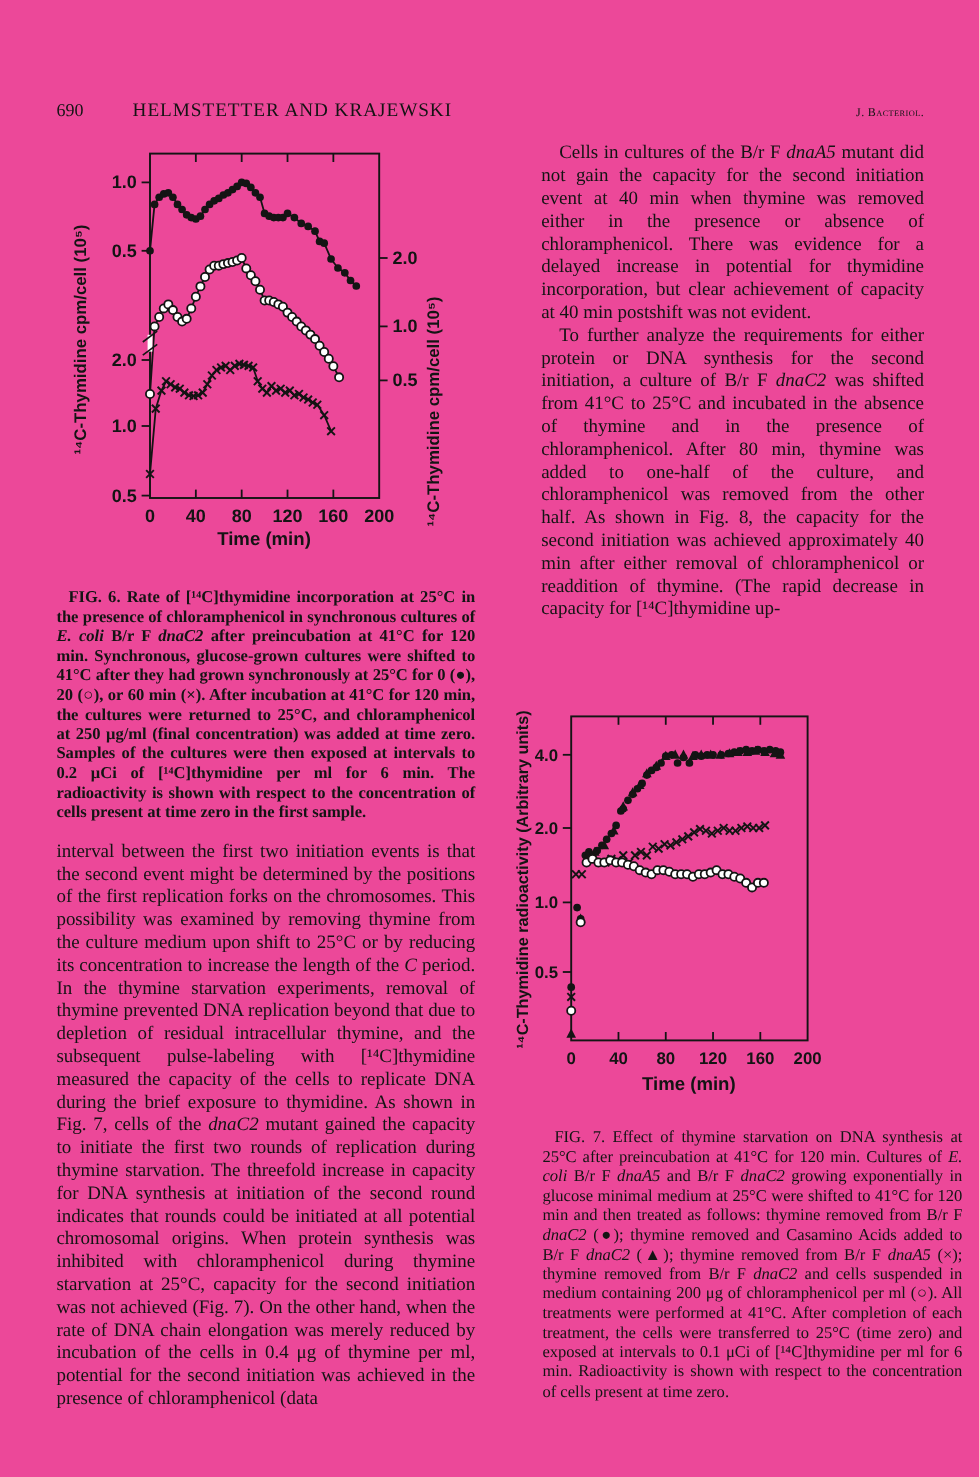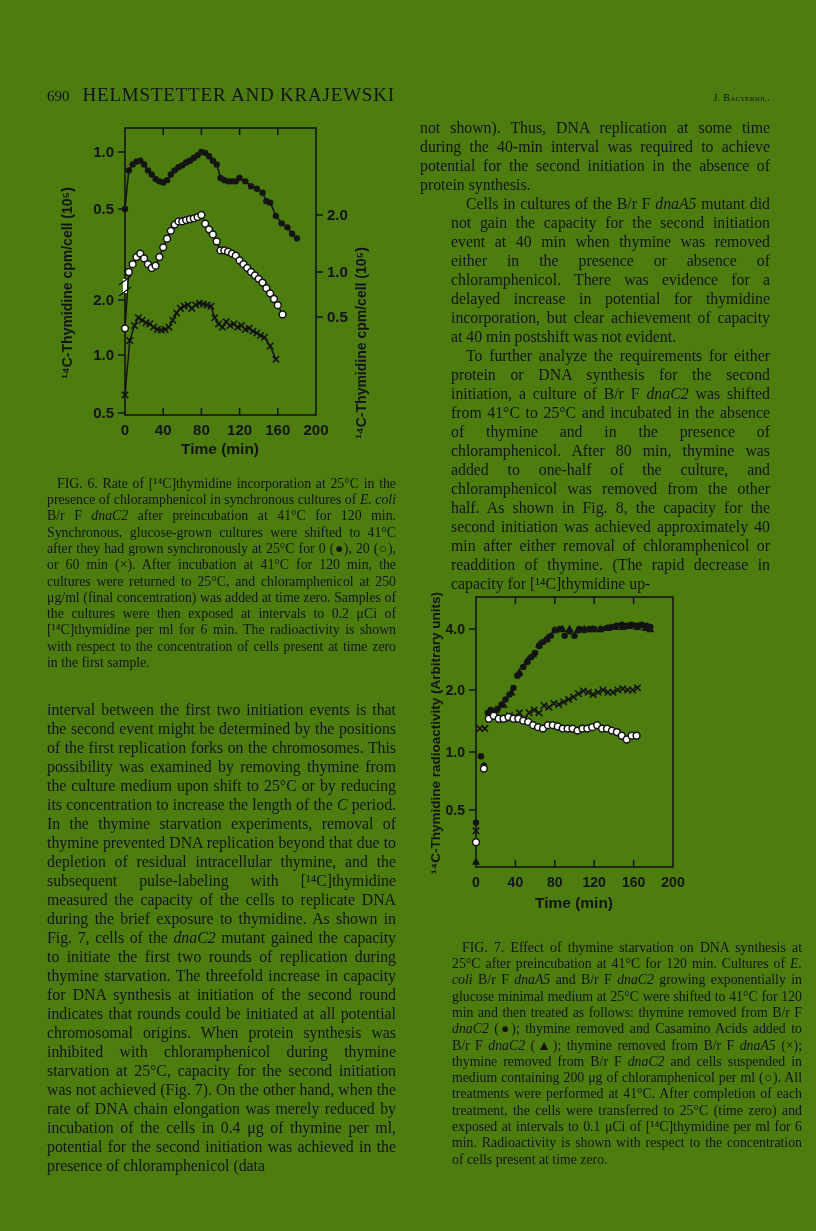--- a/index.html
+++ b/index.html
@@ -1,20 +1,20 @@
 <!DOCTYPE html>
 <html><head>
 <meta charset="utf-8">
 <style>
   html,body{margin:0;padding:0;background:#fff;}
-  .page{position:relative;width:816px;height:1231px;background:#4d7c0f;color:#141414;
+  .page{position:relative;width:816px;height:1231px;background:#ec4899;color:#141414;
         font-family:"Liberation Serif",serif;overflow:hidden;}
   .hdr{position:absolute;left:47px;top:84px;width:723px;display:flex;align-items:baseline;}
   .hdr .num{font-size:15px;}
-  .hdr .rtitle{margin-left:13px;font-size:19px;letter-spacing:0.8px;}
+  .hdr .rtitle{margin-left:41px;font-size:16px;letter-spacing:0.8px;}
   .hdr .journal{margin-left:auto;font-variant:small-caps;font-size:10px;letter-spacing:0.3px;}
   .colL{position:absolute;left:47px;width:349px;}
   .colR{position:absolute;left:420px;width:350px;}
   .body-text{font-size:15.8px;line-height:19px;text-align:justify;}
   .body-text p{margin:0;}
   .body-text p.ind{text-indent:15px;margin-left:31px;}
   .caption{font-size:13.8px;line-height:16.3px;text-align:justify;text-indent:10px;}
   .fig{position:absolute;}
   svg{overflow:visible;display:block;}
   svg .tick{font:700 15px "Liberation Sans",sans-serif;fill:#141414;}
@@ -244,29 +244,28 @@
           <line x1="222.69" y1="249.49203372373904" x2="229.08999999999997" y2="243.09203372373906" stroke="#141414" stroke-width="1.6"></line>
         </g>
         <rect x="73" y="166" width="4" height="14" fill="#fff"></rect>
         <line x1="69" y1="172" x2="81" y2="163" stroke="#141414" stroke-width="1.4"></line>
         <line x1="69" y1="183" x2="81" y2="174" stroke="#141414" stroke-width="1.4"></line>
         <text x="170" y="341" text-anchor="middle" class="xtitle">Time (min)</text>
         <text x="22" y="170" text-anchor="middle" class="axl" transform="rotate(-90 22 170)">¹⁴C-Thymidine cpm/cell (10⁵)</text>
         <text x="316" y="230" text-anchor="middle" class="axl" transform="rotate(-90 316 230)">¹⁴C-Thymidine cpm/cell (10⁵)</text>
       </svg>
   </div>
-  <div class="colL" style="top:462px;">
+  <div class="colL" style="top:476px;font-weight:bold;">
     <p class="caption">FIG. 6. Rate of [¹⁴C]thymidine incorporation at 25°C in the presence of chloramphenicol in synchronous cultures of <i>E. coli</i> B/r F <i>dnaC2</i> after preincubation at 41°C for 120 min. Synchronous, glucose-grown cultures were shifted to 41°C after they had grown synchronously at 25°C for 0 (●), 20 (○), or 60 min (×). After incubation at 41°C for 120 min, the cultures were returned to 25°C, and chloramphenicol at 250 μg/ml (final concentration) was added at time zero. Samples of the cultures were then exposed at intervals to 0.2 μCi of [¹⁴C]thymidine per ml for 6 min. The radioactivity is shown with respect to the concentration of cells present at time zero in the first sample.</p>
   </div>
   <div class="colL body-text" style="top:700px;font-family:Liberation Serif, serif;">
     <p>interval between the first two initiation events is that the second event might be determined by the positions of the first replication forks on the chromosomes. This possibility was examined by removing thymine from the culture medium upon shift to 25°C or by reducing its concentration to increase the length of the <i>C</i> period. In the thymine starvation experiments, removal of thymine prevented DNA replication beyond that due to depletion of residual intracellular thymine, and the subsequent pulse-labeling with [¹⁴C]thymidine measured the capacity of the cells to replicate DNA during the brief exposure to thymidine. As shown in Fig. 7, cells of the <i>dnaC2</i> mutant gained the capacity to initiate the first two rounds of replication during thymine starvation. The threefold increase in capacity for DNA synthesis at initiation of the second round indicates that rounds could be initiated at all potential chromosomal origins. When protein synthesis was inhibited with chloramphenicol during thymine starvation at 25°C, capacity for the second initiation was not achieved (Fig. 7). On the other hand, when the rate of DNA chain elongation was merely reduced by incubation of the cells in 0.4 μg of thymine per ml, potential for the second initiation was achieved in the presence of chloramphenicol (data</p>
   </div>
 
   <div class="colR body-text" style="top:118px;">
-    <p>not shown). Thus, DNA replication at some time during the 40-min interval was required to achieve potential for the second initiation in the absence of protein synthesis.</p>
     <p class="ind">Cells in cultures of the B/r F <i>dnaA5</i> mutant did not gain the capacity for the second initiation event at 40 min when thymine was removed either in the presence or absence of chloramphenicol. There was evidence for a delayed increase in potential for thymidine incorporation, but clear achievement of capacity at 40 min postshift was not evident.</p>
     <p class="ind">To further analyze the requirements for either protein or DNA synthesis for the second initiation, a culture of B/r F <i>dnaC2</i> was shifted from 41°C to 25°C and incubated in the absence of thymine and in the presence of chloramphenicol. After 80 min, thymine was added to one-half of the culture, and chloramphenicol was removed from the other half. As shown in Fig. 8, the capacity for the second initiation was achieved approximately 40 min after either removal of chloramphenicol or readdition of thymine. (The rapid decrease in capacity for [¹⁴C]thymidine up-</p>
   </div>
 
   <div class="fig" style="left:420px;top:588px;">
     <svg id="fig7-svg" width="300" height="336" viewBox="0 0 300 336">
         <rect x="56" y="9" width="197" height="270" fill="none" stroke="#141414" stroke-width="1.6"></rect>
         <g>
           <text x="56" y="299" text-anchor="middle" class="tick">0</text>
           <line x1="95.4" y1="9" x2="95.4" y2="16" stroke="#141414" stroke-width="1.5"></line>

